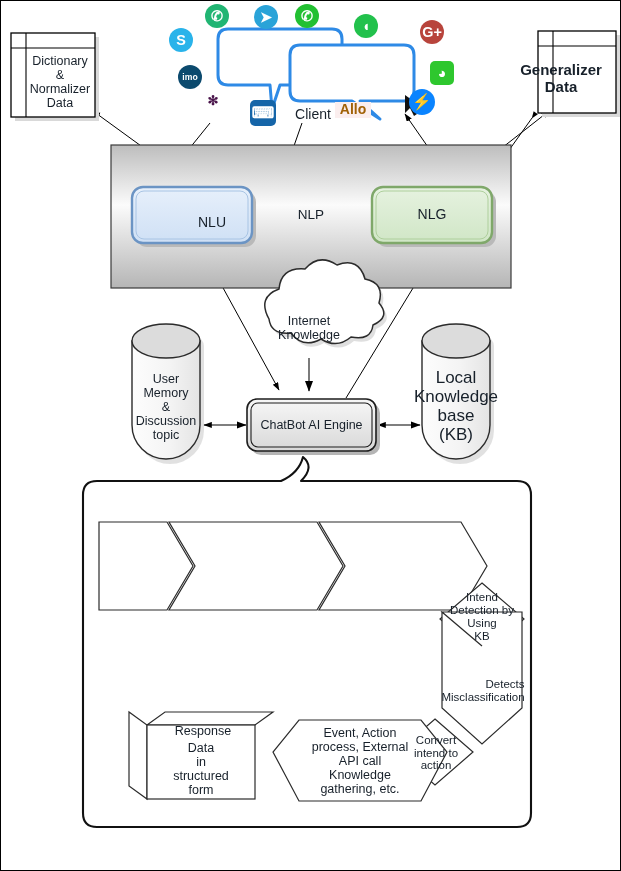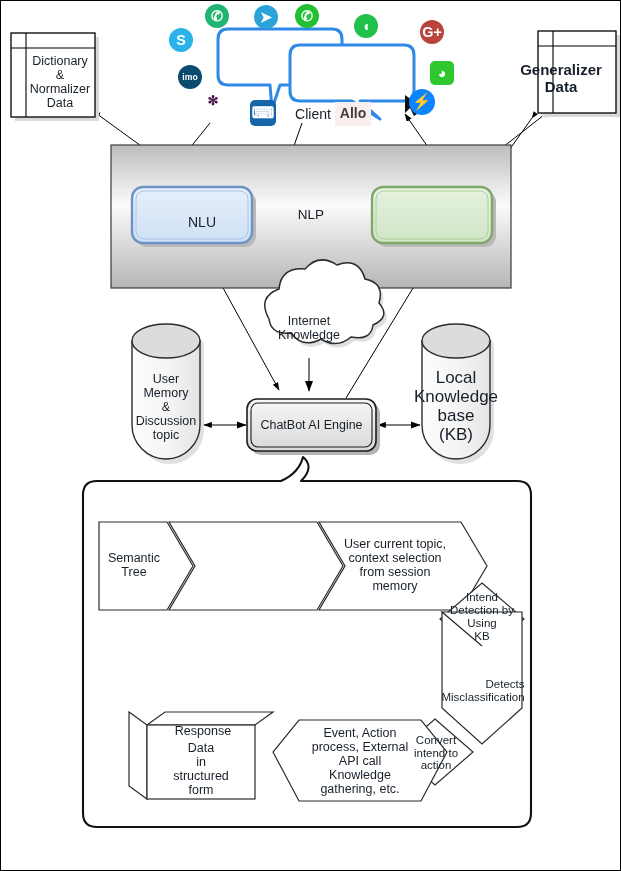--- a/index.html
+++ b/index.html
@@ -107,35 +107,36 @@
   <div class="ico circ" id="ic3" style="left: 353px; top: 13px; width: 24px; height: 24px; background: rgb(34, 193, 76); color: rgb(255, 255, 255); font-size: 14.4px;">◖</div>
   <div class="ico circ" id="ic4" style="left: 419px; top: 19px; width: 24px; height: 24px; background: rgb(184, 68, 60); color: rgb(255, 255, 255); font-size: 14.4px;">G+</div>
   <div class="ico circ" id="ic5" style="left: 168px; top: 27px; width: 24px; height: 24px; background: rgb(41, 179, 234); color: rgb(255, 255, 255); font-size: 14.4px;">S</div>
   <div class="ico sq" id="ic6" style="left: 429px; top: 60px; width: 24px; height: 24px; background: rgb(46, 199, 46); color: rgb(255, 255, 255); font-size: 14.4px;">◕</div>
   <div class="ico circ" id="ic7" style="left: 177px; top: 64px; width: 24px; height: 24px; background: #0c4a6e; color: rgb(255, 255, 255); font-size: 8.64px;">imo</div>
   <div class="ico" id="ic8" style="left: 201px; top: 88px; width: 22px; height: 22px; background: transparent; color: rgb(74, 21, 75); font-size: 13.2px;">✻</div>
   <div class="ico circ" id="ic9" style="left: 408px; top: 88px; width: 26px; height: 26px; background: rgb(10, 132, 255); color: rgb(255, 255, 255); font-size: 15.6px;">⚡</div>
   <div class="ico sq" id="ic10" style="left: 249px; top: 99px; width: 26px; height: 26px; background: rgb(21, 101, 168); color: rgb(255, 255, 255); font-size: 15.6px;">⌨</div>
 
   <div class="lbl" style="left:288px;top:105px;width:48px;height:18px;font-size:14px;">Client</div>
-  <div class="lbl" style="left:334px;top:101px;width:36px;height:24px;font-size:14px;font-weight:bold;
-       color:#404040;background:#fbeeee;">Allo</div>
+  <div class="lbl" style="left:334px;top:101px;width:36px;height:16px;font-size:14px;font-weight:bold;
+       color:#a16207;background:#fbeeee;">Allo</div>
 
   <svg width="621" height="871">
     <rect x="110" y="144" width="400" height="143" fill="url(#bandGrad)" stroke="#3a3a3a" stroke-width="1.2"></rect>
 
     <rect x="131" y="186" width="120" height="56" rx="11" fill="#b9b9b9" transform="translate(4,4)"></rect>
     <rect x="131" y="186" width="120" height="56" rx="11" fill="url(#nluGrad)" stroke="#6b94c4" stroke-width="2.4"></rect>
     <rect x="135" y="190" width="112" height="48" rx="8" fill="none" stroke="#a8c4e4" stroke-width="1"></rect>
 
     <rect x="371" y="186" width="120" height="56" rx="11" fill="#b9b9b9" transform="translate(4,4)"></rect>
     <rect x="371" y="186" width="120" height="56" rx="11" fill="url(#nlgGrad)" stroke="#7fa86a" stroke-width="2.4"></rect>
     <rect x="375" y="190" width="112" height="48" rx="8" fill="none" stroke="#aecf9c" stroke-width="1"></rect>
   </svg>
-  <div class="lbl" style="left:131px;top:186px;width:120px;height:72px;font-size:14px;padding-left:10px;">NLU</div>
+  <div class="lbl" style="left:141px;top:186px;width:120px;height:72px;font-size:14px;padding-left:10px;">NLU</div>
+  <div class="lbl" style="left:371px;top:186px;width:120px;height:56px;font-size:14px;">NLG</div>
   <div class="lbl" style="left:280px;top:205px;width:60px;height:18px;font-size:13.5px;">NLP</div>
 
   <svg width="621" height="871">
 
     <g transform="translate(3,4)" opacity="0.32">
       <path d="M268,318 q-12,-22 10,-30 q2,-22 26,-20 q14,-16 32,-4 q22,-8 28,14 q20,4 14,24
                q12,14 -6,22 q-2,16 -22,12 q-14,12 -30,2 q-18,10 -30,-6 q-20,2 -22,-14 z" fill="#9a9a9a"></path>
     </g>
     <path d="M268,318 q-12,-22 10,-30 q2,-22 26,-20 q14,-16 32,-4 q22,-8 28,14 q20,4 14,24
              q12,14 -6,22 q-2,16 -22,12 q-14,12 -30,2 q-18,10 -30,-6 q-20,2 -22,-14 z" fill="#fff" stroke="#2b2b2b" stroke-width="1.5"></path>
@@ -185,26 +186,20 @@
 
     <path d="M434,718 l38,33 l-38,33 l-38,-33 z" fill="#fff" stroke="#2b2b2b" stroke-width="1.2"></path>
 
     <path d="M298,719 h122 l26,32 l-26,49 h-122 l-26,-49 z" fill="#fff" stroke="#2b2b2b" stroke-width="1.2"></path>
 
     <path d="M146,724 l18,-13 h108 l-18,13 z" fill="#fff" stroke="#2b2b2b" stroke-width="1.2"></path>
     <path d="M146,724 v74 l-18,-13 v-74 z" fill="#fff" stroke="#2b2b2b" stroke-width="1.2"></path>
     <rect x="146" y="724" width="108" height="74" fill="#fff" stroke="#2b2b2b" stroke-width="1.2"></rect>
   </svg>
 
-  <div class="lbl" style="left:100px;top:540px;width:66px;height:48px;font-size:12.5px;white-space:pre-line;">Semantic
-Tree</div>
-  <div class="lbl" style="left:324px;top:527px;width:140px;height:74px;font-size:12.5px;white-space:pre-line;">User current topic,
-context selection
-from session
-memory</div>
   <div class="lbl" style="left:437px;top:583px;width:88px;height:66px;font-size:11.5px;white-space:pre-line;">Intend
 Detection by
 Using
 KB</div>
   <div class="lbl" style="left:436px;top:672px;width:92px;height:36px;font-size:11.5px;white-space:pre-line;text-align:right;">Detects
 Misclassification</div>
   <div class="lbl" style="left:400px;top:729px;width:70px;height:46px;font-size:11.5px;white-space:pre-line;">Convert
 intend to
 action</div>
   <div class="lbl" style="left:288px;top:721px;width:142px;height:78px;font-size:12.5px;white-space:pre-line;text-align:center;">Event, Action

